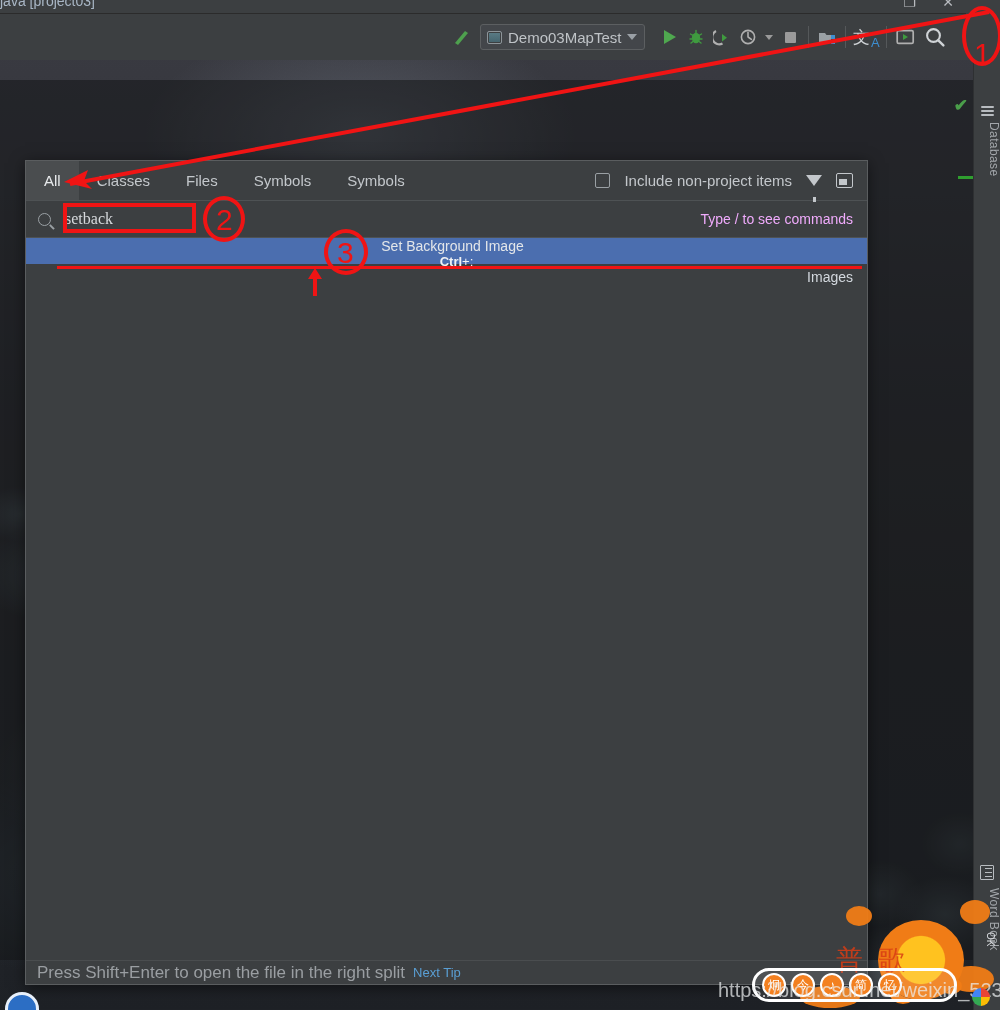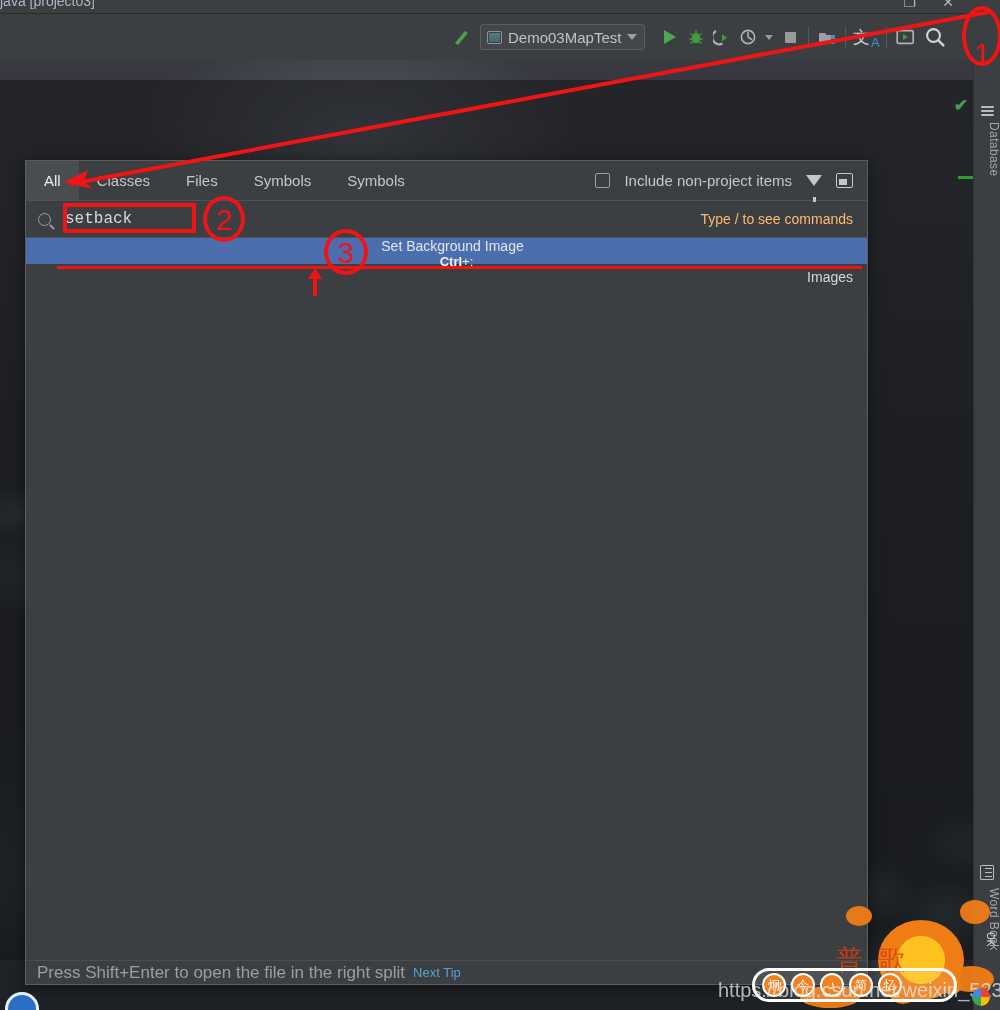--- a/index.html
+++ b/index.html
@@ -153,23 +153,23 @@
   .mag {
     width: 13px; height: 13px; border: 1.7px solid #9aa0a4; border-radius: 50%;
     position: relative; margin-right: 14px; flex: 0 0 auto;
   }
   .mag::after {
     content: ""; position: absolute; right: -5px; bottom: -3px; width: 6px; height: 1.8px;
     background: #9aa0a4; transform: rotate(45deg);
   }
   .se-query {
     font-size: 16px; color: #d6d9dc; background: transparent; border: none; outline: none;
-    flex: 1 1 auto; font-family: Liberation Mono, monospace;
-  }
-  .se-hint { font-size: 14px; color: #fdba74; white-space: nowrap; }
+    flex: 1 1 auto; font-family: Liberation Serif, serif;
+  }
+  .se-hint { font-size: 14px; color: #f0abfc; white-space: nowrap; }
   .se-results { flex: 1 1 auto; position: relative; background: #3c3f41; }
   .se-row {
     position: absolute; left: 0; top: 0; width: 100%; height: 26px;
     background: #4b6eaf; display: flex; align-items: center;
     padding: 0 14px 0 26px;
     flex-direction: column;
   }
   .se-row .r-title { font-size: 14px; color: #e3e6e9; white-space: nowrap; }
   .se-row .r-shortcut { font-size: 13px; color: #f0f2f4; font-weight: bold; margin-left: 8px; }
   .se-row .r-shortcut .plus { font-weight: normal; }

